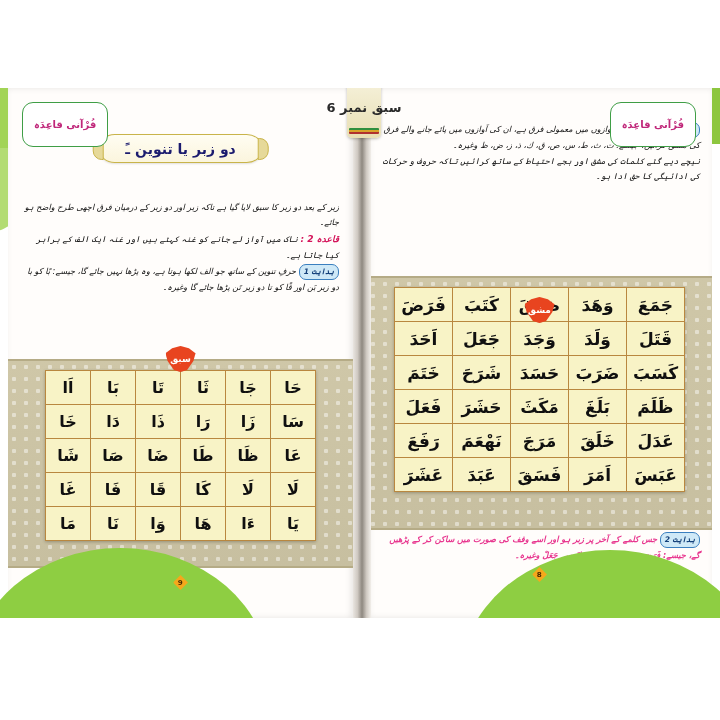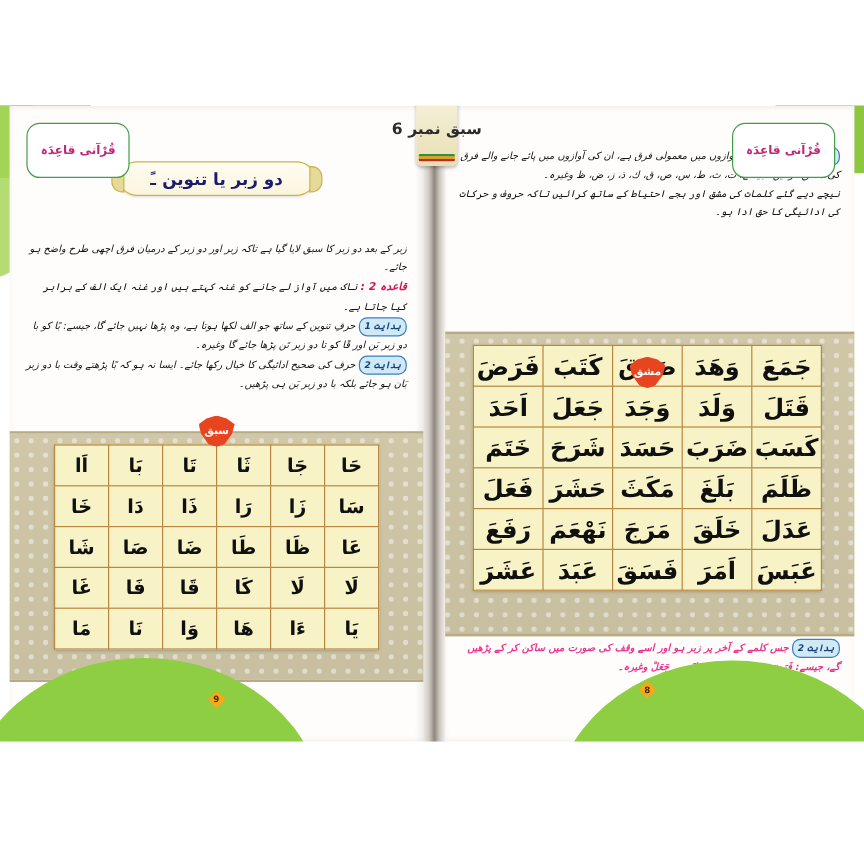--- a/index.html
+++ b/index.html
@@ -151,21 +151,21 @@
     border:1px solid #b9873f;
     background:#f8f3c6;
     text-align:center;vertical-align:middle;
     color:#101010;
     font-weight:bold;
     padding:0;
   }
   
   .grid-letters td{width:44px;height:33px;font-size:16px;}
   
-  .grid-words td{width:57px;height:33px;font-size:20px;}
+  .grid-words td{width:57px;height:33px;font-size:17px;}
 
   
   .pageno{
     position:absolute;left:50%;transform:translateX(-50%) ;
     width:15px;height:15px;background:#f5a81c;
     display:flex;align-items:center;justify-content:center;
     color:#4a2c00;font-size:8px;font-weight:bold;
     clip-path:polygon(50% 0,100% 50%,50% 100%,0 50%);
     z-index:8;
   }
@@ -274,24 +274,20 @@
           <span>زبر کے بعد دو زبر کا سبق لایا گیا ہے تاکہ زبر اور دو زبر کے درمیان فرق اچھی طرح واضح ہو جائے۔</span>
         </p>
         <p>
           <span class="lbl-rule">قاعدہ 2 :</span>
           <span>ناک میں آواز لے جانے کو غنہ کہتے ہیں اور غنہ ایک الف کے برابر کیا جاتا ہے۔</span>
         </p>
         <p>
           <span class="lbl-hint">ہدایت 1</span>
           <span>حرفِ تنوین کے ساتھ جو الف لکھا ہوتا ہے، وہ پڑھا نہیں جائے گا، جیسے: بًا کو با دو زبر بَن اور قًا کو تا دو زبر تَن پڑھا جائے گا وغیرہ۔</span>
         </p>
-        <p>
-          <span class="lbl-hint">ہدایت 2</span>
-          <span>حرف کی صحیح ادائیگی کا خیال رکھا جائے۔ ایسا نہ ہو کہ بًا پڑھتے وقت با دو زبر بَان ہو جائے بلکہ با دو زبر بَن ہی پڑھیں۔</span>
-        </p>
       </div>
 
       <div class="sec-badge" style="top:258px;">
           <span>سبق</span>
         </div>
 
       <div class="band" style="top:271px;height:205px;">
         <table class="grid grid-letters" style="margin-top:9px;">
           <tbody>
               <tr>

